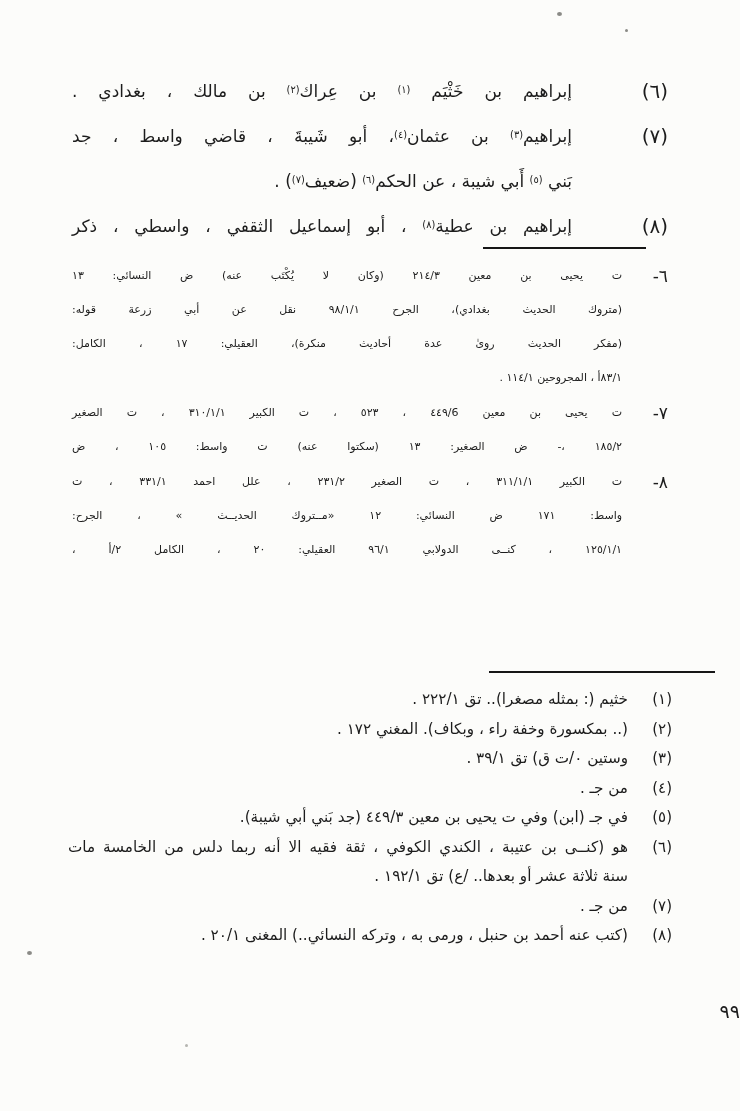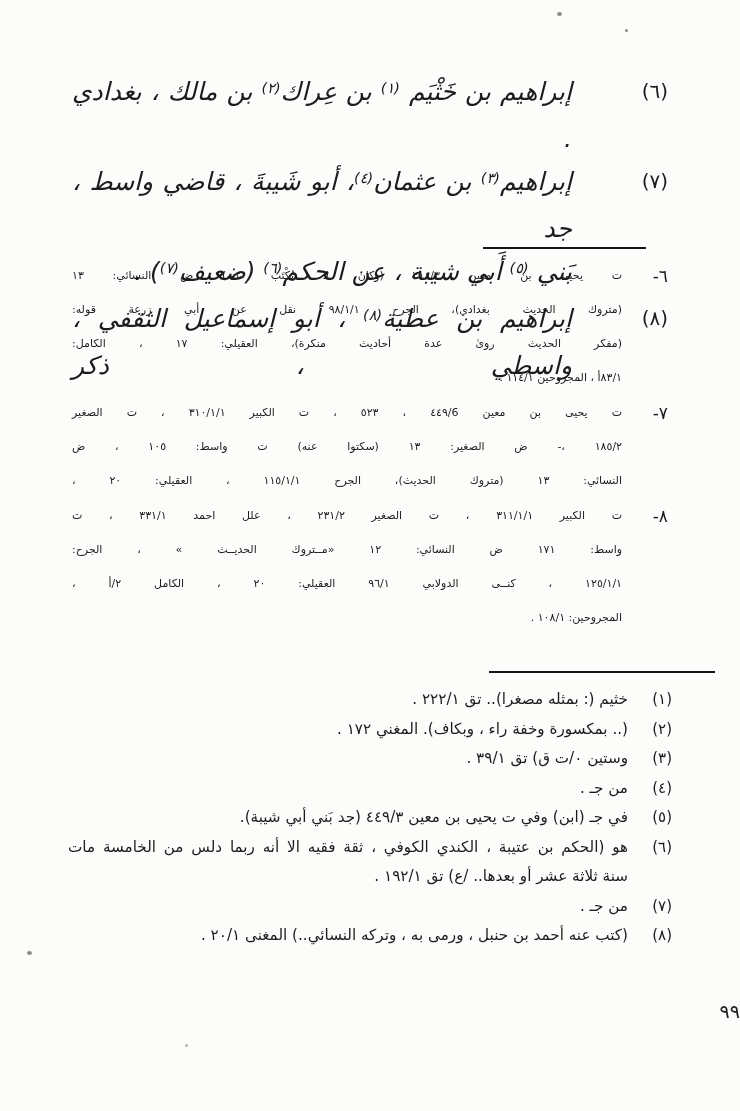--- a/index.html
+++ b/index.html
@@ -19,21 +19,21 @@
   }
   
   .main-entries{position:absolute;top:70px;right:72px;width:596px;}
   .entry{display:flex;align-items:flex-start;}
   .entry-num{
     width:38px;flex:0 0 38px;
     font-size:20px;line-height:43px;
     text-align:right;white-space:nowrap;
   }
   .entry-gap{flex:0 0 58px;}
-  .entry-text{width:500px;flex:0 0 500px;font-size:25px;line-height:43px;font-style:italic;}
+  .entry-text{width:500px;flex:0 0 500px;font-size:17px;line-height:43px;}
   
   .ln{direction:rtl;}
   .ln.justify{text-align:justify;text-align-last:justify;}
   .ln.right{}
   .sup{
     font-size:0.58em;
     position:relative;top:-0.45em;
     letter-spacing:0;
   }
   
@@ -120,31 +120,29 @@
           <div class="ln justify"><span class="txt">(مفكر الحديث روىٰ عدة أحاديث منكرة)، العقيلي: ١٧ ، الكامل:</span></div>
           <div class="ln right"><span class="txt">٨٣/١أ ، المجروحين ١١٤/١ .</span></div>
         </div>
       </div>
       <div class="note">
         <div class="note-num">٧-</div>
         <div class="note-gap"></div>
         <div class="note-text">
           <div class="ln justify"><span class="txt">ت يحيى بن معين ٤٤٩/6 ، ٥٢٣ ، ت الكبير ٣١٠/١/١ ، ت الصغير</span></div>
           <div class="ln justify"><span class="txt">١٨٥/٢ ،- ض الصغير: ١٣ (سكتوا عنه) ت واسط: ١٠٥ ، ض</span></div>
-          <div class="ln justify"><span class="txt">النسائي: ١٣ (متروك الحديث)، الجرح ١١٥/١/١ ، العقيلي: ٢٠ ،</span></div>
         </div>
       </div>
       <div class="note">
         <div class="note-num">٨-</div>
         <div class="note-gap"></div>
         <div class="note-text">
           <div class="ln justify"><span class="txt">ت الكبير ٣١١/١/١ ، ت الصغير ٢٣١/٢ ، علل احمد ٣٣١/١ ، ت</span></div>
           <div class="ln justify"><span class="txt">واسط: ١٧١ ض النسائي: ١٢ «مــتروك الحديــث » ، الجرح:</span></div>
           <div class="ln justify"><span class="txt">١٢٥/١/١ ، كنــى الدولابي ٩٦/١ العقيلي: ٢٠ ، الكامل ٢/أ ،</span></div>
-          <div class="ln right"><span class="txt">المجروحين: ١٠٨/١ .</span></div>
         </div>
       </div>
     </div>
 
   <div class="sep sep-2"></div>
 
   <div class="footnotes" id="footnotes">
       <div class="fn">
         <div class="fn-num">(١)</div>
         <div class="fn-gap"></div>
@@ -177,21 +175,21 @@
         <div class="fn-num">(٥)</div>
         <div class="fn-gap"></div>
         <div class="fn-text">
           <div class="ln right"><span class="txt">في جـ (ابن) وفي ت يحيى بن معين ٤٤٩/٣ (جد بَني أبي شيبة).</span></div>
         </div>
       </div>
       <div class="fn">
         <div class="fn-num">(٦)</div>
         <div class="fn-gap"></div>
         <div class="fn-text">
-          <div class="ln justify"><span class="txt">هو (الحكم بن عتيبة ، الكندي الكوفي ، ثقة فقيه الا أنه ربما دلس من الخامسة مات</span></div>
+          <div class="ln justify"><span class="txt">هو (كنــى بن عتيبة ، الكندي الكوفي ، ثقة فقيه الا أنه ربما دلس من الخامسة مات</span></div>
           <div class="ln right"><span class="txt">سنة ثلاثة عشر أو بعدها.. /ع) تق ١٩٢/١ .</span></div>
         </div>
       </div>
       <div class="fn">
         <div class="fn-num">(٧)</div>
         <div class="fn-gap"></div>
         <div class="fn-text">
           <div class="ln right"><span class="txt">من جـ .</span></div>
         </div>
       </div>

